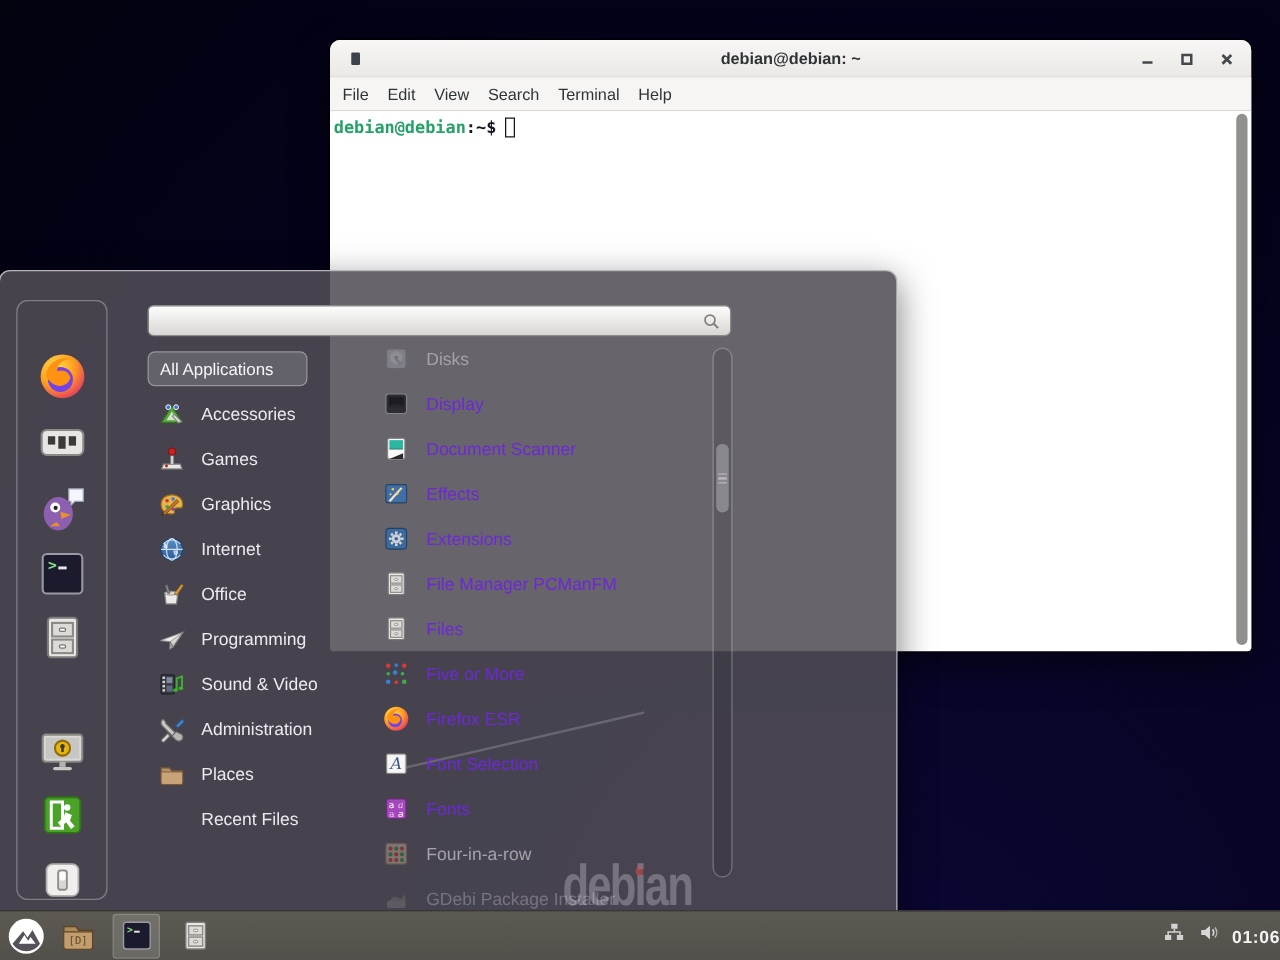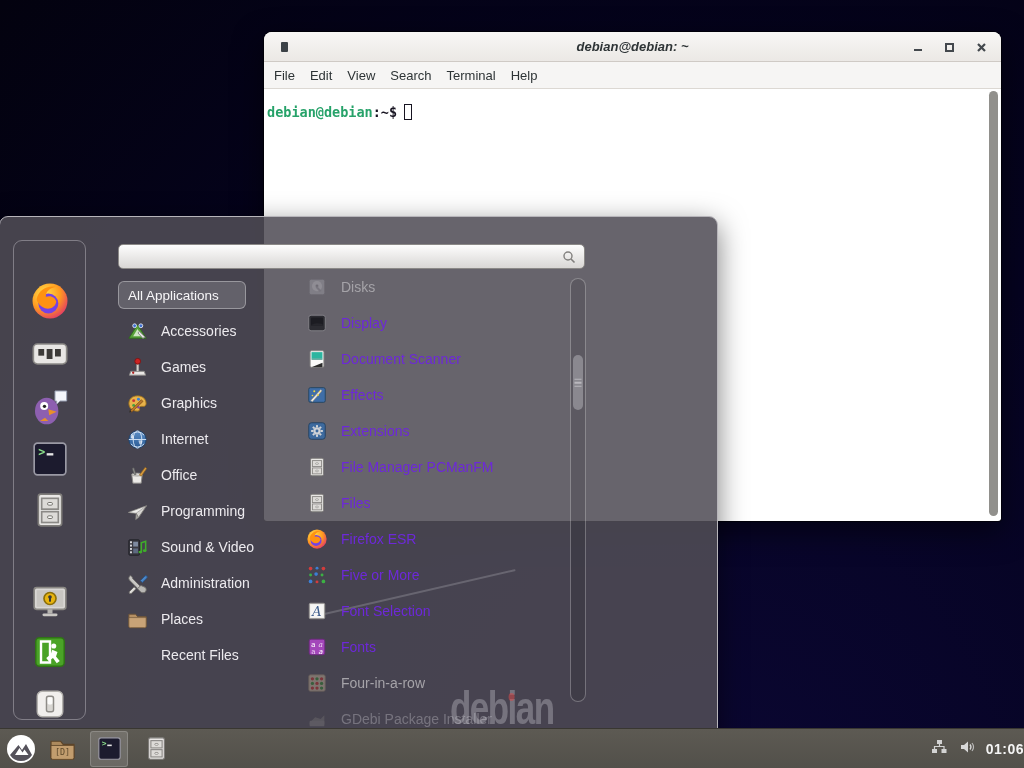--- a/index.html
+++ b/index.html
@@ -9,32 +9,32 @@
 
   
   .terminal { position:absolute; left:264px; top:32px; width:737px; height:489px;
               border-radius:8px 8px 3px 3px; background:#ffffff;
               box-shadow:0 10px 30px rgba(0,0,0,.55), 0 0 0 1px rgba(0,0,0,.55); }
   .titlebar { height:30px; border-radius:8px 8px 0 0;
               background:linear-gradient(#f8f7f5,#ebe8e5); border-bottom:1px solid #cfcac5;
               display:flex; align-items:center; position:relative; }
   .win-icon { position:absolute; left:17px; top:10px; width:7px; height:10px;
               background:#3c4247; border-radius:1px; }
-  .win-title { flex:1; text-align:center; font-size:13px; font-weight:bold; color:#2e3436;font-style:italic; }
+  .win-title { flex:1; text-align:center; font-size:13px; font-weight:bold; color:#2e3436; }
   .win-controls { position:absolute; right:14px; top:0; height:30px; display:flex; align-items:center; gap:21px; }
   .ctl { width:11px; height:11px; display:flex; align-items:center; justify-content:center; cursor:default; }
   .ctl-min i { display:block; width:8px; height:2px; background:#43484d; margin-top:6px; }
   .ctl-max i { display:block; width:9px; height:9px; border:2px solid #43484d; }
   .ctl-close svg { display:block; }
   .menubar { height:27px; background:#f6f5f4; border-bottom:1px solid #dcd8d3;
              display:flex; align-items:center; padding-left:10px; gap:15px;
              font-size:13px; color:#2e3436; }
   .menubar span { cursor:default; }
   .term-body { position:relative; height:430px; background:#ffffff; }
-  .prompt-line { position:absolute; left:3px; top:15px; font-family:"DejaVu Sans Mono","Liberation Mono",monospace;
+  .prompt-line { position:absolute; left:3px; top:5px; font-family:"DejaVu Sans Mono","Liberation Mono",monospace;
                  font-size:13.5px; font-weight:bold; display:flex; align-items:center; }
   .p-user { color:#26a269; }
   .p-rest { color:#171421; }
   .cursor-box { display:inline-block; width:8px; height:16px; border:1.5px solid #171421; margin-left:7px; }
   .term-scrollbar { position:absolute; right:2px; top:2px; bottom:3px; width:11px; }
   .term-thumb { position:absolute; left:1px; right:1px; top:0; bottom:0; background:#91908c; border-radius:6px; }
 
   
   .appmenu { position:absolute; left:-1px; top:185px; width:719px; height:542px; z-index:5;
              background:rgba(80,77,86,0.87); border:1px solid #b7b5ba; border-radius:9px;
@@ -563,32 +563,32 @@
         <span class="ic">
             <svg width="22" height="22">
               <use href="#i-filecab"></use>
             </svg>
           </span>
         <span class="lbl">Files</span>
       </div>
       <div class="app-row">
         <span class="ic">
             <svg width="22" height="22">
+              <use href="#a-fiveormore"></use>
+            </svg>
+          </span>
+        <span class="lbl">Five or More</span>
+      </div>
+      <div class="app-row">
+        <span class="ic">
+            <svg width="22" height="22">
               <use href="#i-firefox"></use>
             </svg>
           </span>
         <span class="lbl">Firefox ESR</span>
-      </div>
-      <div class="app-row">
-        <span class="ic">
-            <svg width="22" height="22">
-              <use href="#a-fiveormore"></use>
-            </svg>
-          </span>
-        <span class="lbl">Five or More</span>
       </div>
       <div class="app-row">
         <span class="ic">
             <svg width="22" height="22">
               <use href="#a-fontsel"></use>
             </svg>
           </span>
         <span class="lbl">Font Selection</span>
       </div>
       <div class="app-row">

